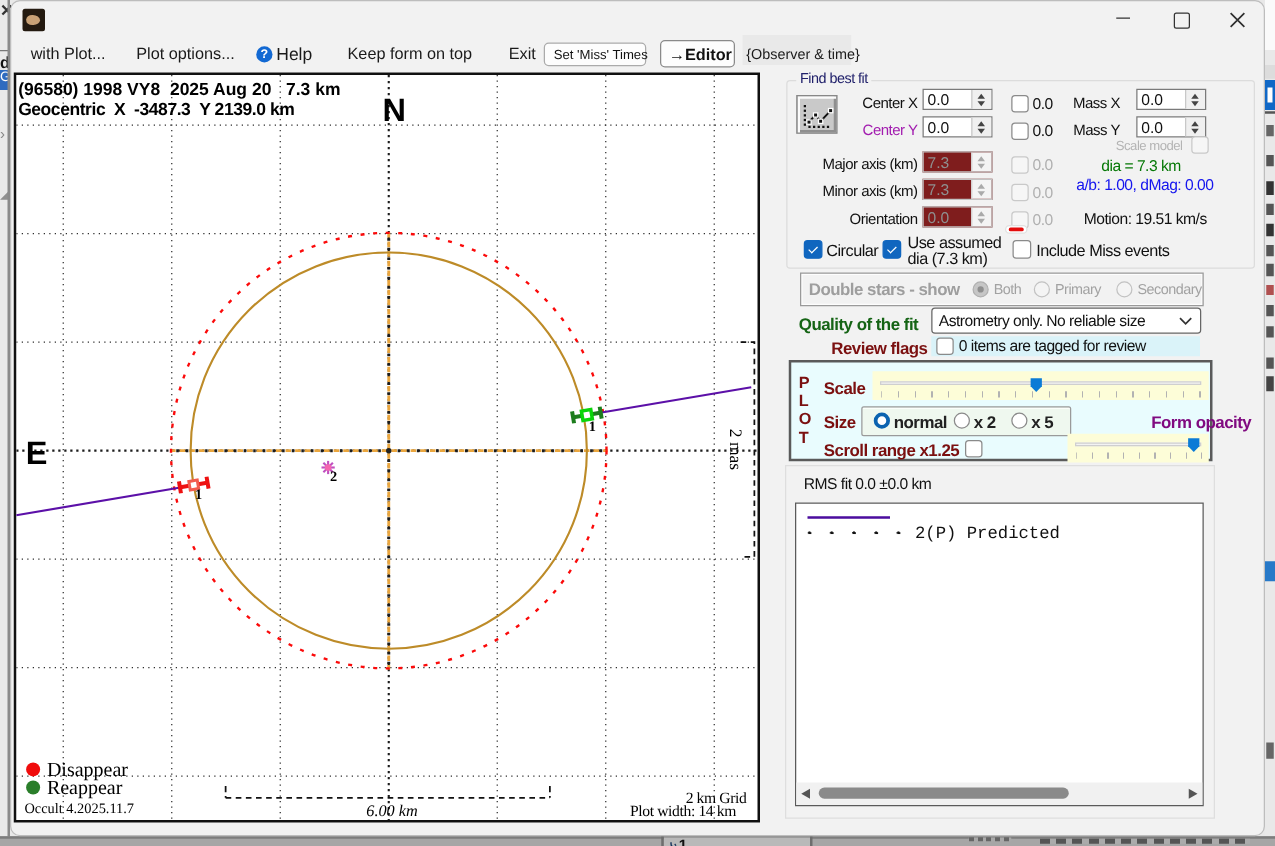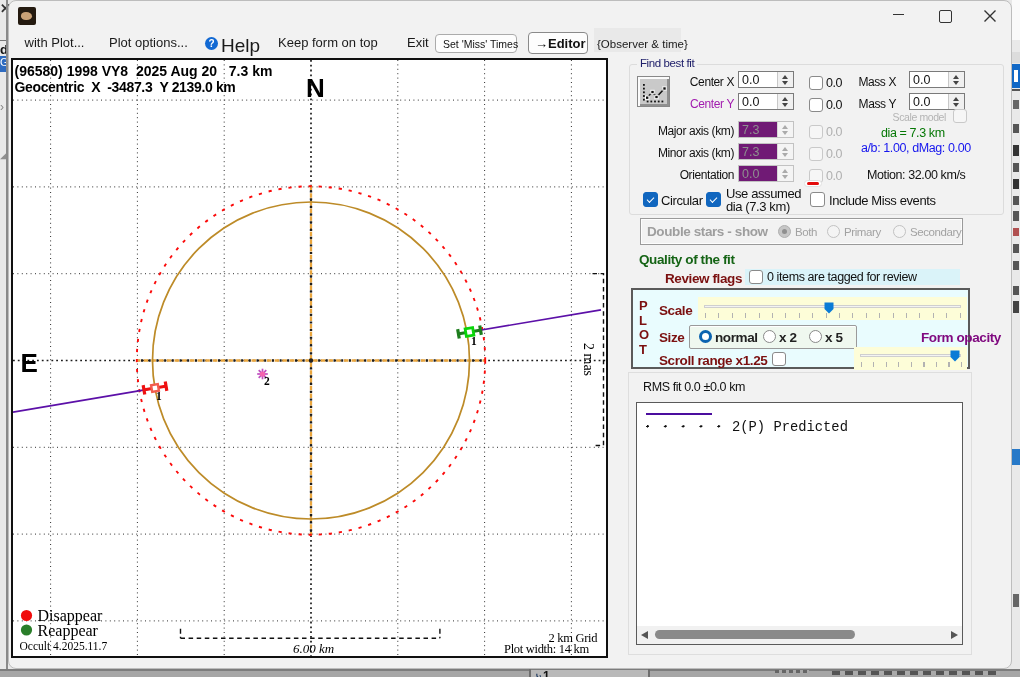--- a/index.html
+++ b/index.html
@@ -7,21 +7,21 @@
   .abs{position:absolute;}
   #win{position:absolute;left:8px;top:0;width:1004px;height:669px;background:#f2f2f2;
     border-radius:8px;border:1px solid #bdbdbd;box-sizing:border-box;z-index:2;overflow:hidden;}
   .lbl{position:absolute;white-space:nowrap;}
   #panel .lbl{letter-spacing:-0.4px;}
   .spin{position:absolute;width:56px;height:17px;background:#fff;border:1px solid #7a7a7a;box-sizing:border-box;font-size:12.5px;color:#111;}
   .spin .v{position:absolute;left:3px;top:1px;}
   .spin .ud{position:absolute;right:0;top:0;width:15px;height:15px;background:#f0f0f0;border-left:1px solid #c8c8c8;}
   .spin .ud:before{content:"";position:absolute;left:4px;top:2.5px;border-left:3.2px solid transparent;border-right:3.2px solid transparent;border-bottom:4px solid #444;}
   .spin .ud:after{content:"";position:absolute;left:4px;bottom:2.5px;border-left:3.2px solid transparent;border-right:3.2px solid transparent;border-top:4px solid #444;}
-  .spin.dis{background:#701a75;border-color:#c2c2c2;color:#8f8f8f;}
+  .spin.dis{background:#7f1d1d;border-color:#c2c2c2;color:#8f8f8f;}
   .spin.dis .ud{border-left-color:#d8d8d8;background:#f4f4f4;}
   .spin.dis .ud:before{border-bottom-color:#aaa;}
   .spin.dis .ud:after{border-top-color:#aaa;}
   .cb{position:absolute;width:14px;height:14px;border:1px solid #8a8a8a;border-radius:3px;background:#fff;box-sizing:border-box;}
   .cb.chk{background:#1066bf;border-color:#1066bf;}
   .cb.chk:before{content:"";position:absolute;left:3px;top:3.5px;width:6px;height:3px;border-left:1.6px solid #fff;border-bottom:1.6px solid #fff;transform:rotate(-45deg);}
   .cb.dis{border-color:#c9c9c9;background:#f6f6f6;}
   .radio{position:absolute;width:13px;height:13px;border-radius:50%;box-sizing:border-box;}
 </style>
 </head>
@@ -77,21 +77,21 @@
   </div>
   <div class="lbl" style="left:884px;top:13px;width:11px;height:1.4px;background:#333;"></div>
   <div class="abs" style="left:930px;top:9px;width:11px;height:11px;border:1.4px solid #333;border-radius:2px;"></div>
   <svg class="abs" style="left:974px;top:8px;" width="14" height="14" viewBox="0 0 14 14">
     <path d="M1.5 1.5 L12.5 12.5 M12.5 1.5 L1.5 12.5" stroke="#333" stroke-width="1.4"></path>
   </svg>
 
   <div class="lbl" style="left:15.5px;top:34px;font-size:13px;color:#1a1a1a;">with Plot...</div>
   <div class="lbl" style="left:100px;top:34px;font-size:13px;color:#1a1a1a;">Plot options...</div>
   <div class="abs" style="left:196px;top:35.5px;width:13px;height:13px;border-radius:50%;background:#1269d3;color:#fff;font-size:10px;font-weight:bold;text-align:center;line-height:13px;">?</div>
-  <div class="lbl" style="left:212px;top:34px;font-size:19px;color:#1a1a1a;">Help</div>
+  <div class="lbl" style="left:212px;top:34px;font-size:14px;color:#1a1a1a;">Help</div>
   <div class="lbl" style="left:269px;top:34px;font-size:13px;color:#1a1a1a;">Keep form on top</div>
   <div class="lbl" style="left:398px;top:34px;font-size:13px;color:#1a1a1a;">Exit</div>
   <div class="abs" style="left:426px;top:32.5px;width:82px;height:19px;background:#fdfdfd;border:1px solid #ababab;border-radius:4px;box-sizing:border-box;">
     <div class="lbl" style="left:7px;top:3px;font-size:10.5px;color:#111;">Set 'Miss' Times</div>
   </div>
   <div class="abs" style="left:519px;top:30.5px;width:60px;height:22.5px;background:#fdfdfd;border:1px solid #8a8a8a;border-radius:4px;box-sizing:border-box;">
     <div class="lbl" style="left:6px;top:3px;font-size:13px;font-weight:bold;color:#111;">→Editor</div>
   </div>
   <div class="abs" style="left:585px;top:26.5px;width:87px;height:24px;background:#e9e9e9;"></div>
   <div class="lbl" style="left:588px;top:37px;font-size:11.5px;color:#1a1a1a;">{Observer &amp; time}</div>
@@ -265,21 +265,21 @@
   <div class="lbl" style="left:826px;top:125px;font-size:12.5px;color:#b0b0b0;">0.0</div>
   <div class="cb dis" style="left:809px;top:147px;"></div>
   <div class="lbl" style="left:826px;top:147px;font-size:12.5px;color:#b0b0b0;">0.0</div>
   <div class="cb dis" style="left:809px;top:169px;"></div>
   <div class="lbl" style="left:826px;top:169px;font-size:12.5px;color:#b0b0b0;">0.0</div>
 
   <div class="lbl" style="right:74px;top:111px;font-size:10.5px;color:#b4b4b4;">Scale model</div>
   <div class="cb dis" style="left:953px;top:109px;"></div>
   <div class="lbl" style="left:881px;top:126px;font-size:12.5px;color:#067806;">dia = 7.3 km</div>
   <div class="lbl" style="left:861px;top:141px;font-size:12.5px;color:#1515ee;">a/b: 1.00, dMag: 0.00</div>
-  <div class="lbl" style="left:867px;top:168px;font-size:12.5px;color:#111;">Motion: 32.00 km/s</div>
+  <div class="lbl" style="left:867px;top:168px;font-size:12.5px;color:#111;">Motion: 19.51 km/s</div>
 
   <div class="abs" style="left:804px;top:180px;width:18px;height:7px;border-radius:3.5px;background:#fff;border:1px solid #e0e0e0;box-sizing:border-box;">
     <div class="abs" style="left:2px;top:1px;width:12px;height:3px;border-radius:1.5px;background:#e30b0b;"></div>
   </div>
 
   <div class="cb chk" style="left:643px;top:192px;width:15px;height:15px;"></div>
   <div class="lbl" style="left:661px;top:193px;font-size:13px;color:#111;">Circular</div>
   <div class="cb chk" style="left:706px;top:192px;width:15px;height:15px;"></div>
   <div class="lbl" style="left:726px;top:186px;font-size:13px;color:#111;">Use assumed</div>
   <div class="lbl" style="left:726px;top:199px;font-size:13px;color:#111;">dia (7.3 km)</div>
@@ -290,20 +290,26 @@
   <div class="lbl" style="left:647px;top:224px;font-size:13.5px;font-weight:bold;color:#9e9e9e;">Double stars - show</div>
   <div class="radio" style="left:778px;top:225px;background:#c6c6c6;border:1px solid #b0b0b0;"></div>
   <div class="abs" style="left:782px;top:229px;width:5px;height:5px;border-radius:50%;background:#8f8f8f;"></div>
   <div class="lbl" style="left:795px;top:226px;font-size:11.5px;color:#a2a2a2;">Both</div>
   <div class="radio" style="left:827px;top:225px;background:#f4f4f4;border:1px solid #c2c2c2;"></div>
   <div class="lbl" style="left:844px;top:226px;font-size:11.5px;color:#a2a2a2;">Primary</div>
   <div class="radio" style="left:893px;top:225px;background:#f4f4f4;border:1px solid #c2c2c2;"></div>
   <div class="lbl" style="left:910px;top:226px;font-size:11.5px;color:#a2a2a2;">Secondary</div>
 
   <div class="lbl" style="left:639px;top:252px;font-size:13.5px;font-weight:bold;color:#156415;">Quality of the fit</div>
+  <div class="abs" style="left:745px;top:246px;width:216px;height:21px;background:#fff;border:1px solid #666;border-radius:3px;box-sizing:border-box;">
+    <div class="lbl" style="left:5px;top:2.5px;font-size:12.5px;color:#111;">Astrometry only. No reliable size</div>
+    <svg class="abs" style="right:6px;top:6px;" width="11" height="8" viewBox="0 0 11 8">
+        <path d="M1 1.5 L5.5 6 L10 1.5" stroke="#333" stroke-width="1.4" fill="none"></path>
+      </svg>
+  </div>
 
   <div class="lbl" style="left:665px;top:271px;font-size:13.5px;font-weight:bold;color:#7b1010;">Review flags</div>
   <div class="abs" style="left:745px;top:269px;width:215px;height:16px;background:#daf3f9;">
     <div class="cb" style="left:4px;top:1px;"></div>
     <div class="lbl" style="left:22px;top:1px;font-size:12.5px;color:#111;">0 items are tagged for review</div>
   </div>
 
   <div class="abs" style="left:631px;top:288px;width:339px;height:81px;background:#e9fcfe;border:2px solid #5a5a5a;box-sizing:border-box;">
     <div class="lbl" style="left:6px;top:9px;font-size:13px;font-weight:bold;color:#7b1010;line-height:14.7px;">P<br>L<br>O<br>T</div>
     <div class="lbl" style="left:26px;top:13px;font-size:13.5px;font-weight:bold;color:#7b1010;">Scale</div>

